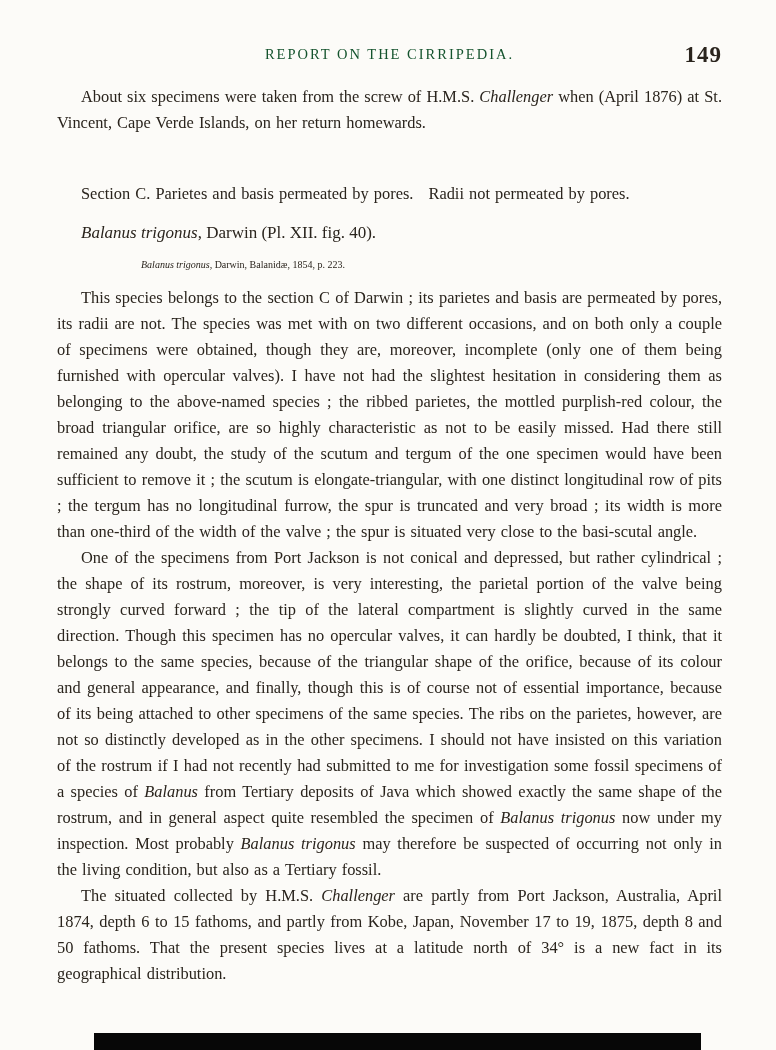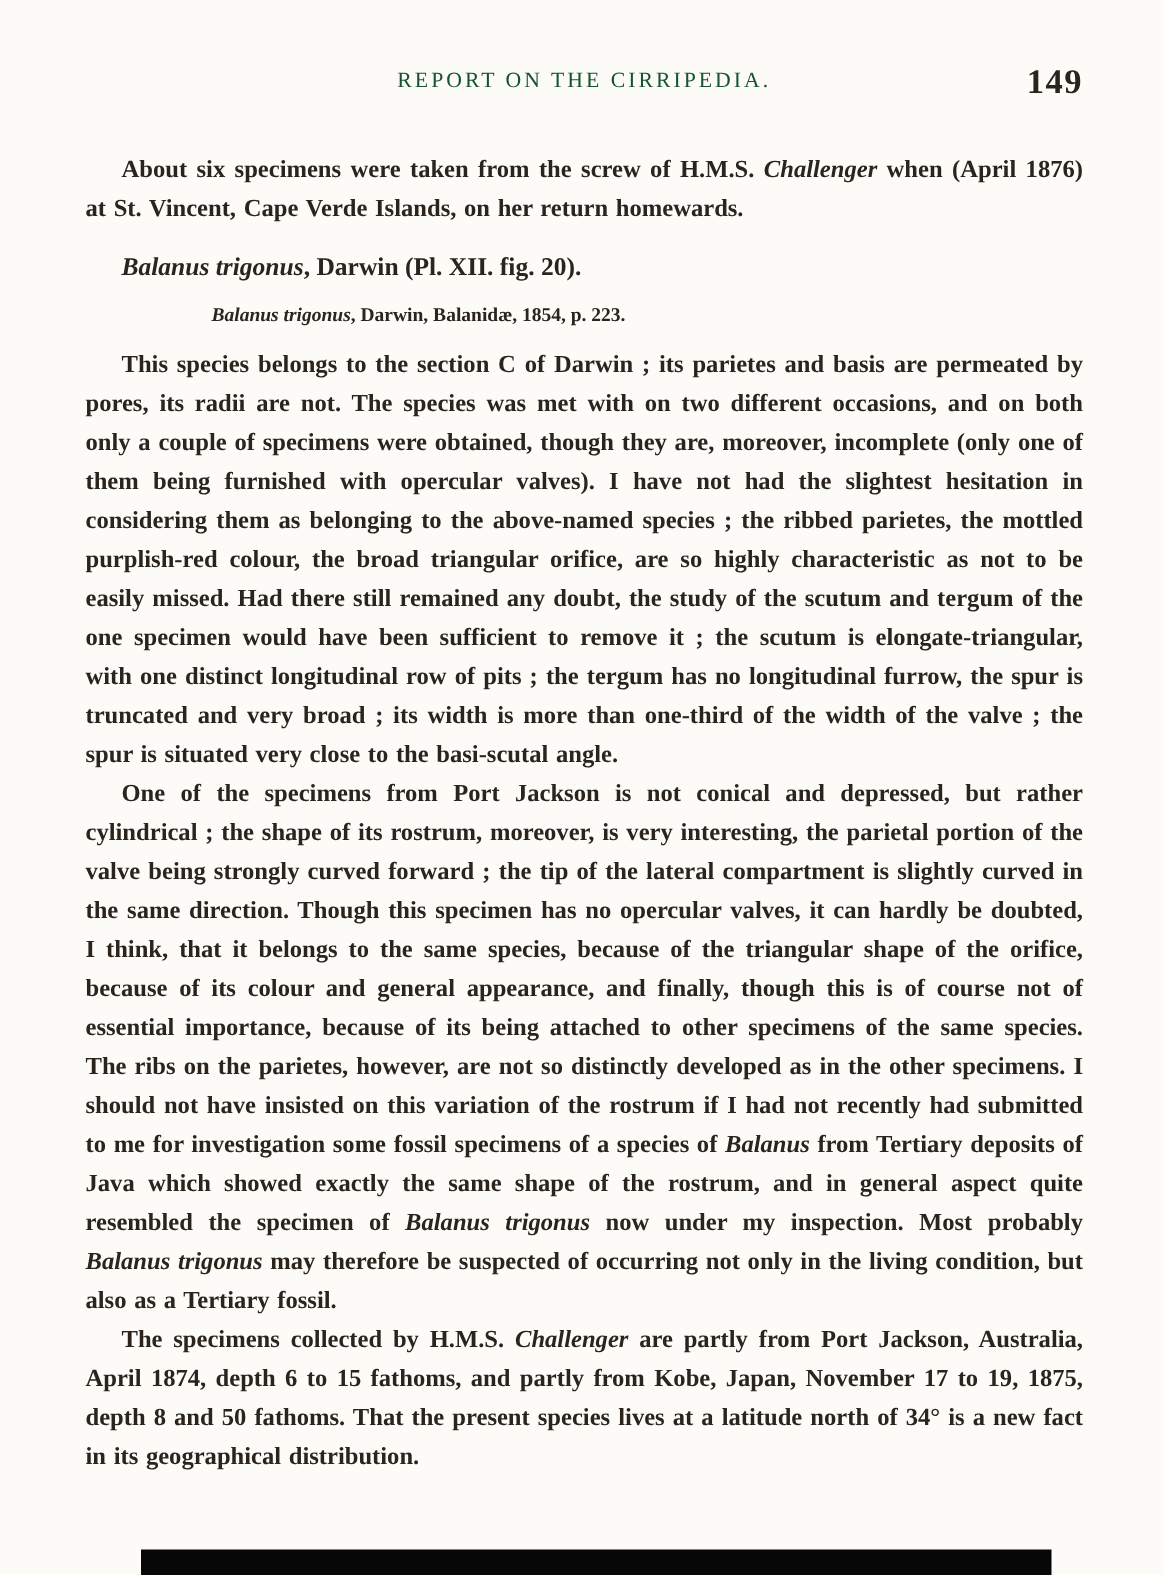--- a/index.html
+++ b/index.html
@@ -30,43 +30,42 @@
   .page-number {
     position: absolute;
     right: 0;
     top: -4px;
     font-size: 23px;
     font-weight: 600;
     letter-spacing: 1px;
   }
   .content {
     position: absolute;
-    top: 100px;
+    top: 84px;
     left: 57px;
     right: 54px;
-    font-weight: bold;
   }
   .content p { margin: 0; }
   .body {
     font-size: 16.4px;
     line-height: 26px;
     word-spacing: 1px;
   }
   .just { text-align: justify; }
   .indent { text-indent: 24px; }
   .section-line { margin-top: 45px !important; }
   .species {
     margin-top: 13px !important;
     font-size: 17px;
     line-height: 26px;
     text-indent: 24px;
   }
   .citation {
     margin-top: 9px !important;
-    font-size: 13px;
+    font-size: 10px;
     line-height: 20px;
     text-indent: 84px;
   }
   .first-body { margin-top: 10px !important; }
   .it { font-style: italic; }
   .gap { margin-left: 15px; }
   .scan-bar {
     position: absolute;
     left: 94px;
     bottom: 0;
@@ -81,27 +80,28 @@
 <div class="page">
 
   <div class="header">
     <div class="running-title">REPORT ON THE CIRRIPEDIA.</div>
     <div class="page-number">149</div>
   </div>
 
   <div class="content">
     <p class="body just indent"><span>About six specimens were taken from the screw of H.M.S. </span><span class="it">Challenger</span><span> when (April 1876) at St. Vincent, Cape Verde Islands, on her return homewards.</span></p>
 
+    <p class="body indent section-line"><span>Section C.  Parietes and basis permeated by pores.</span><span class="gap">Radii not permeated by pores.</span></p>
 
-    <p class="species"><span class="it">Balanus trigonus</span><span>, Darwin (Pl. XII. fig. 20).</span></p>
+    <p class="species"><span class="it">Balanus trigonus</span><span>, Darwin (Pl. XII. fig. 40).</span></p>
 
     <p class="citation"><span class="it">Balanus trigonus</span><span>, Darwin, Balanidæ, 1854, p. 223.</span></p>
 
     <p class="body just indent first-body"><span>This species belongs to the section C of Darwin ; its parietes and basis are permeated by pores, its radii are not.  The species was met with on two different occasions, and on both only a couple of specimens were obtained, though they are, moreover, incomplete (only one of them being furnished with opercular valves).  I have not had the slightest hesitation in considering them as belonging to the above-named species ; the ribbed parietes, the mottled purplish-red colour, the broad triangular orifice, are so highly characteristic as not to be easily missed.  Had there still remained any doubt, the study of the scutum and tergum of the one specimen would have been sufficient to remove it ; the scutum is elongate-triangular, with one distinct longitudinal row of pits ; the tergum has no longitudinal furrow, the spur is truncated and very broad ; its width is more than one-third of the width of the valve ; the spur is situated very close to the basi-scutal angle.</span></p>
 
     <p class="body just indent"><span>One of the specimens from Port Jackson is not conical and depressed, but rather cylindrical ; the shape of its rostrum, moreover, is very interesting, the parietal portion of the valve being strongly curved forward ; the tip of the lateral compartment is slightly curved in the same direction.  Though this specimen has no opercular valves, it can hardly be doubted, I think, that it belongs to the same species, because of the triangular shape of the orifice, because of its colour and general appearance, and finally, though this is of course not of essential importance, because of its being attached to other specimens of the same species.  The ribs on the parietes, however, are not so distinctly developed as in the other specimens.  I should not have insisted on this variation of the rostrum if I had not recently had submitted to me for investigation some fossil specimens of a species of </span><span class="it">Balanus</span><span> from Tertiary deposits of Java which showed exactly the same shape of the rostrum, and in general aspect quite resembled the specimen of </span><span class="it">Balanus trigonus</span><span> now under my inspection.  Most probably </span><span class="it">Balanus trigonus</span><span> may therefore be suspected of occurring not only in the living condition, but also as a Tertiary fossil.</span></p>
 
-    <p class="body just indent"><span>The specimens collected by H.M.S. </span><span class="it">Challenger</span><span> are partly from Port Jackson, Australia, April 1874, depth 6 to 15 fathoms, and partly from Kobe, Japan, November 17 to 19, 1875, depth 8 and 50 fathoms.  That the present species lives at a latitude north of 34° is a new fact in its geographical distribution.</span></p>
+    <p class="body just indent"><span>The situated collected by H.M.S. </span><span class="it">Challenger</span><span> are partly from Port Jackson, Australia, April 1874, depth 6 to 15 fathoms, and partly from Kobe, Japan, November 17 to 19, 1875, depth 8 and 50 fathoms.  That the present species lives at a latitude north of 34° is a new fact in its geographical distribution.</span></p>
   </div>
 
   <div class="scan-bar"></div>
 
 </div>
 
 </body></html>

